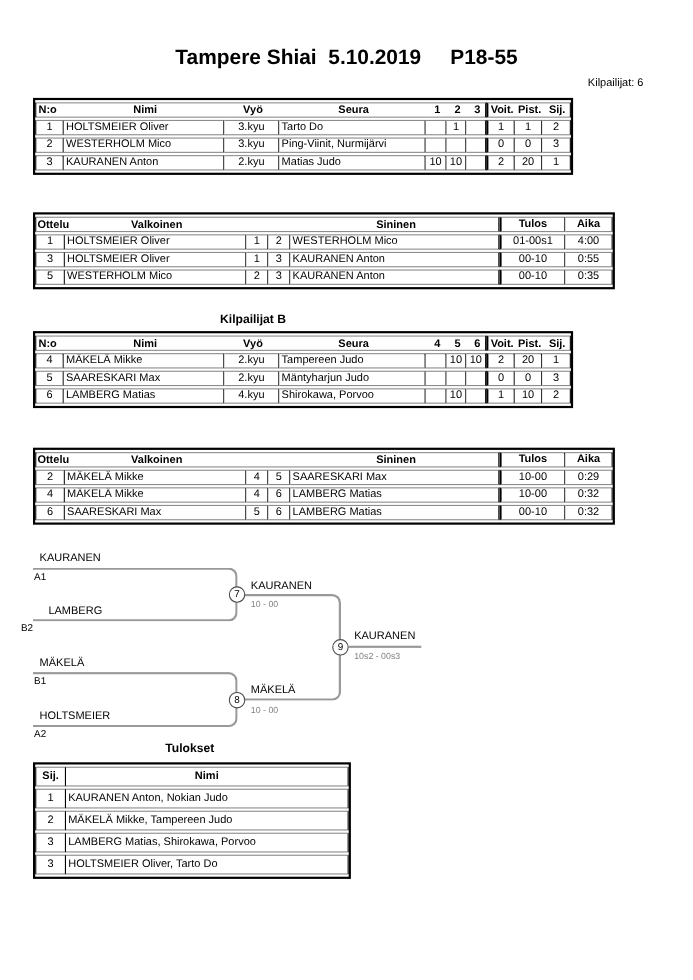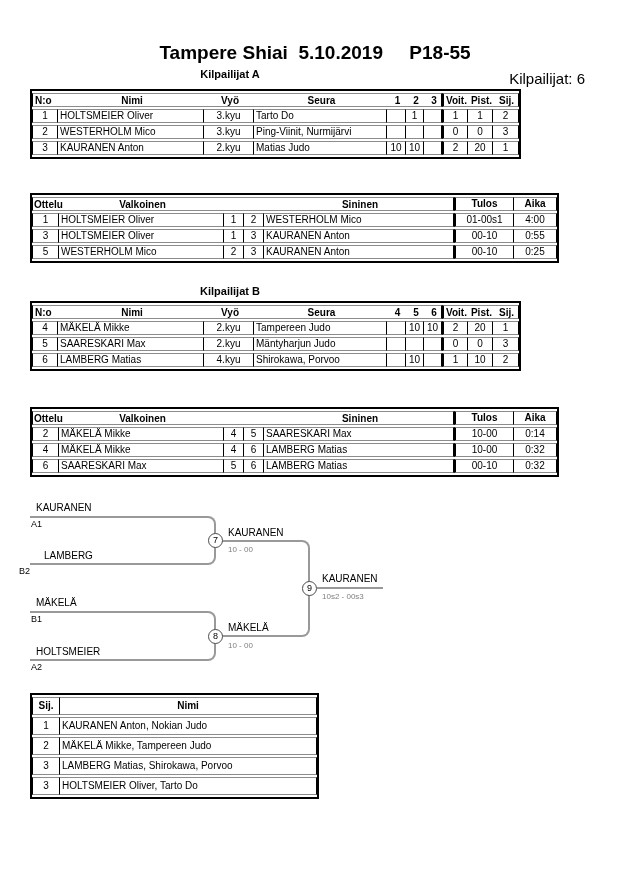--- a/index.html
+++ b/index.html
@@ -5,21 +5,21 @@
   html,body { margin:0; padding:0; background:#fff; }
   .page {
     position:relative; width:618px; height:891px; background:#ffffff;
     font-family:"Liberation Sans", sans-serif; color:#000; overflow:hidden;
   }
   .title {
     position:absolute; top:42px; left:0; width:630px; text-align:center;
     font-size:19px; font-weight:bold; white-space:pre;
   }
   .subtitle { position:absolute; font-size:11px; font-weight:bold; text-align:center; white-space:nowrap; }
-  .count { position:absolute; top:70px; right:33px; font-size:15px; }
+  .count { position:absolute; top:70px; right:33px; font-size:10px; }
 
   
   table.sheet {
     position:absolute; border-collapse:separate; border-spacing:0 2px;
     border:2px solid #000; table-layout:fixed; background:#fff;
   }
   .sheet th, .sheet td {
     box-sizing:border-box; height:14px; padding:0 2px; font-size:10px; line-height:12px;
     border:1px solid; border-color:#8c8c8c #000 #8c8c8c #000; border-left:none;
     white-space:nowrap; overflow:hidden; background:#fff;
@@ -62,21 +62,20 @@
   .bk-score { position:absolute; font-size:8px;  color:#808080; white-space:nowrap; }
 </style>
 </head>
 <body>
 
 <div class="page">
 
   <div class="title">Tampere Shiai  5.10.2019     P18-55</div>
   <div class="count">Kilpailijat: 6</div>
 
-  <div class="subtitle" id="pool-a-title">Kilpailijat A</div>
   <table class="sheet" id="pool-a">
     <colgroup>
         <col style="width:26px">
         <col style="width:146px">
         <col style="width:50px">
         <col style="width:133px">
         <col style="width:19px">
         <col style="width:18px">
         <col style="width:18px">
         <col style="width:26px">
@@ -177,21 +176,21 @@
       <td class="c thickL">00-10</td>
       <td class="c">0:55</td>
     </tr>
     <tr>
       <td class="c">5</td>
       <td class="l">WESTERHOLM Mico</td>
       <td class="c">2</td>
       <td class="c">3</td>
       <td class="l">KAURANEN Anton</td>
       <td class="c thickL">00-10</td>
-      <td class="c">0:25</td>
+      <td class="c">0:35</td>
     </tr>
   </tbody>
     </table>
 
   <div class="subtitle" id="pool-b-title">Kilpailijat B</div>
   <table class="sheet" id="pool-b">
     <colgroup>
         <col style="width:26px">
         <col style="width:146px">
         <col style="width:50px">
@@ -279,21 +278,21 @@
       <th class="thickL">Tulos</th>
       <th>Aika</th>
     </tr>
     <tr>
       <td class="c">2</td>
       <td class="l">MÄKELÄ Mikke</td>
       <td class="c">4</td>
       <td class="c">5</td>
       <td class="l">SAARESKARI Max</td>
       <td class="c thickL">10-00</td>
-      <td class="c">0:14</td>
+      <td class="c">0:29</td>
     </tr>
     <tr>
       <td class="c">4</td>
       <td class="l">MÄKELÄ Mikke</td>
       <td class="c">4</td>
       <td class="c">6</td>
       <td class="l">LAMBERG Matias</td>
       <td class="c thickL">10-00</td>
       <td class="c">0:32</td>
     </tr>
@@ -334,20 +333,21 @@
     <div class="bk-circle" style="left:302px;top:581px">9</div>
 
     <div class="bk-name" style="left:228px;top:527px">KAURANEN</div>
     <div class="bk-score" style="left:228px;top:545px">10 - 00</div>
     <div class="bk-name" style="left:228px;top:622px">MÄKELÄ</div>
     <div class="bk-score" style="left:228px;top:641px">10 - 00</div>
     <div class="bk-name" style="left:322px;top:573px">KAURANEN</div>
     <div class="bk-score" style="left:322px;top:592px">10s2 - 00s3</div>
   </div>
 
+  <div class="subtitle" id="results-title">Tulokset</div>
   <table class="sheet" id="results-table">
     <colgroup>
         <col style="width:28px">
         <col style="width:257px">
       </colgroup>
     <tbody>
         <tr>
       <th>Sij.</th>
       <th>Nimi</th>
     </tr>

